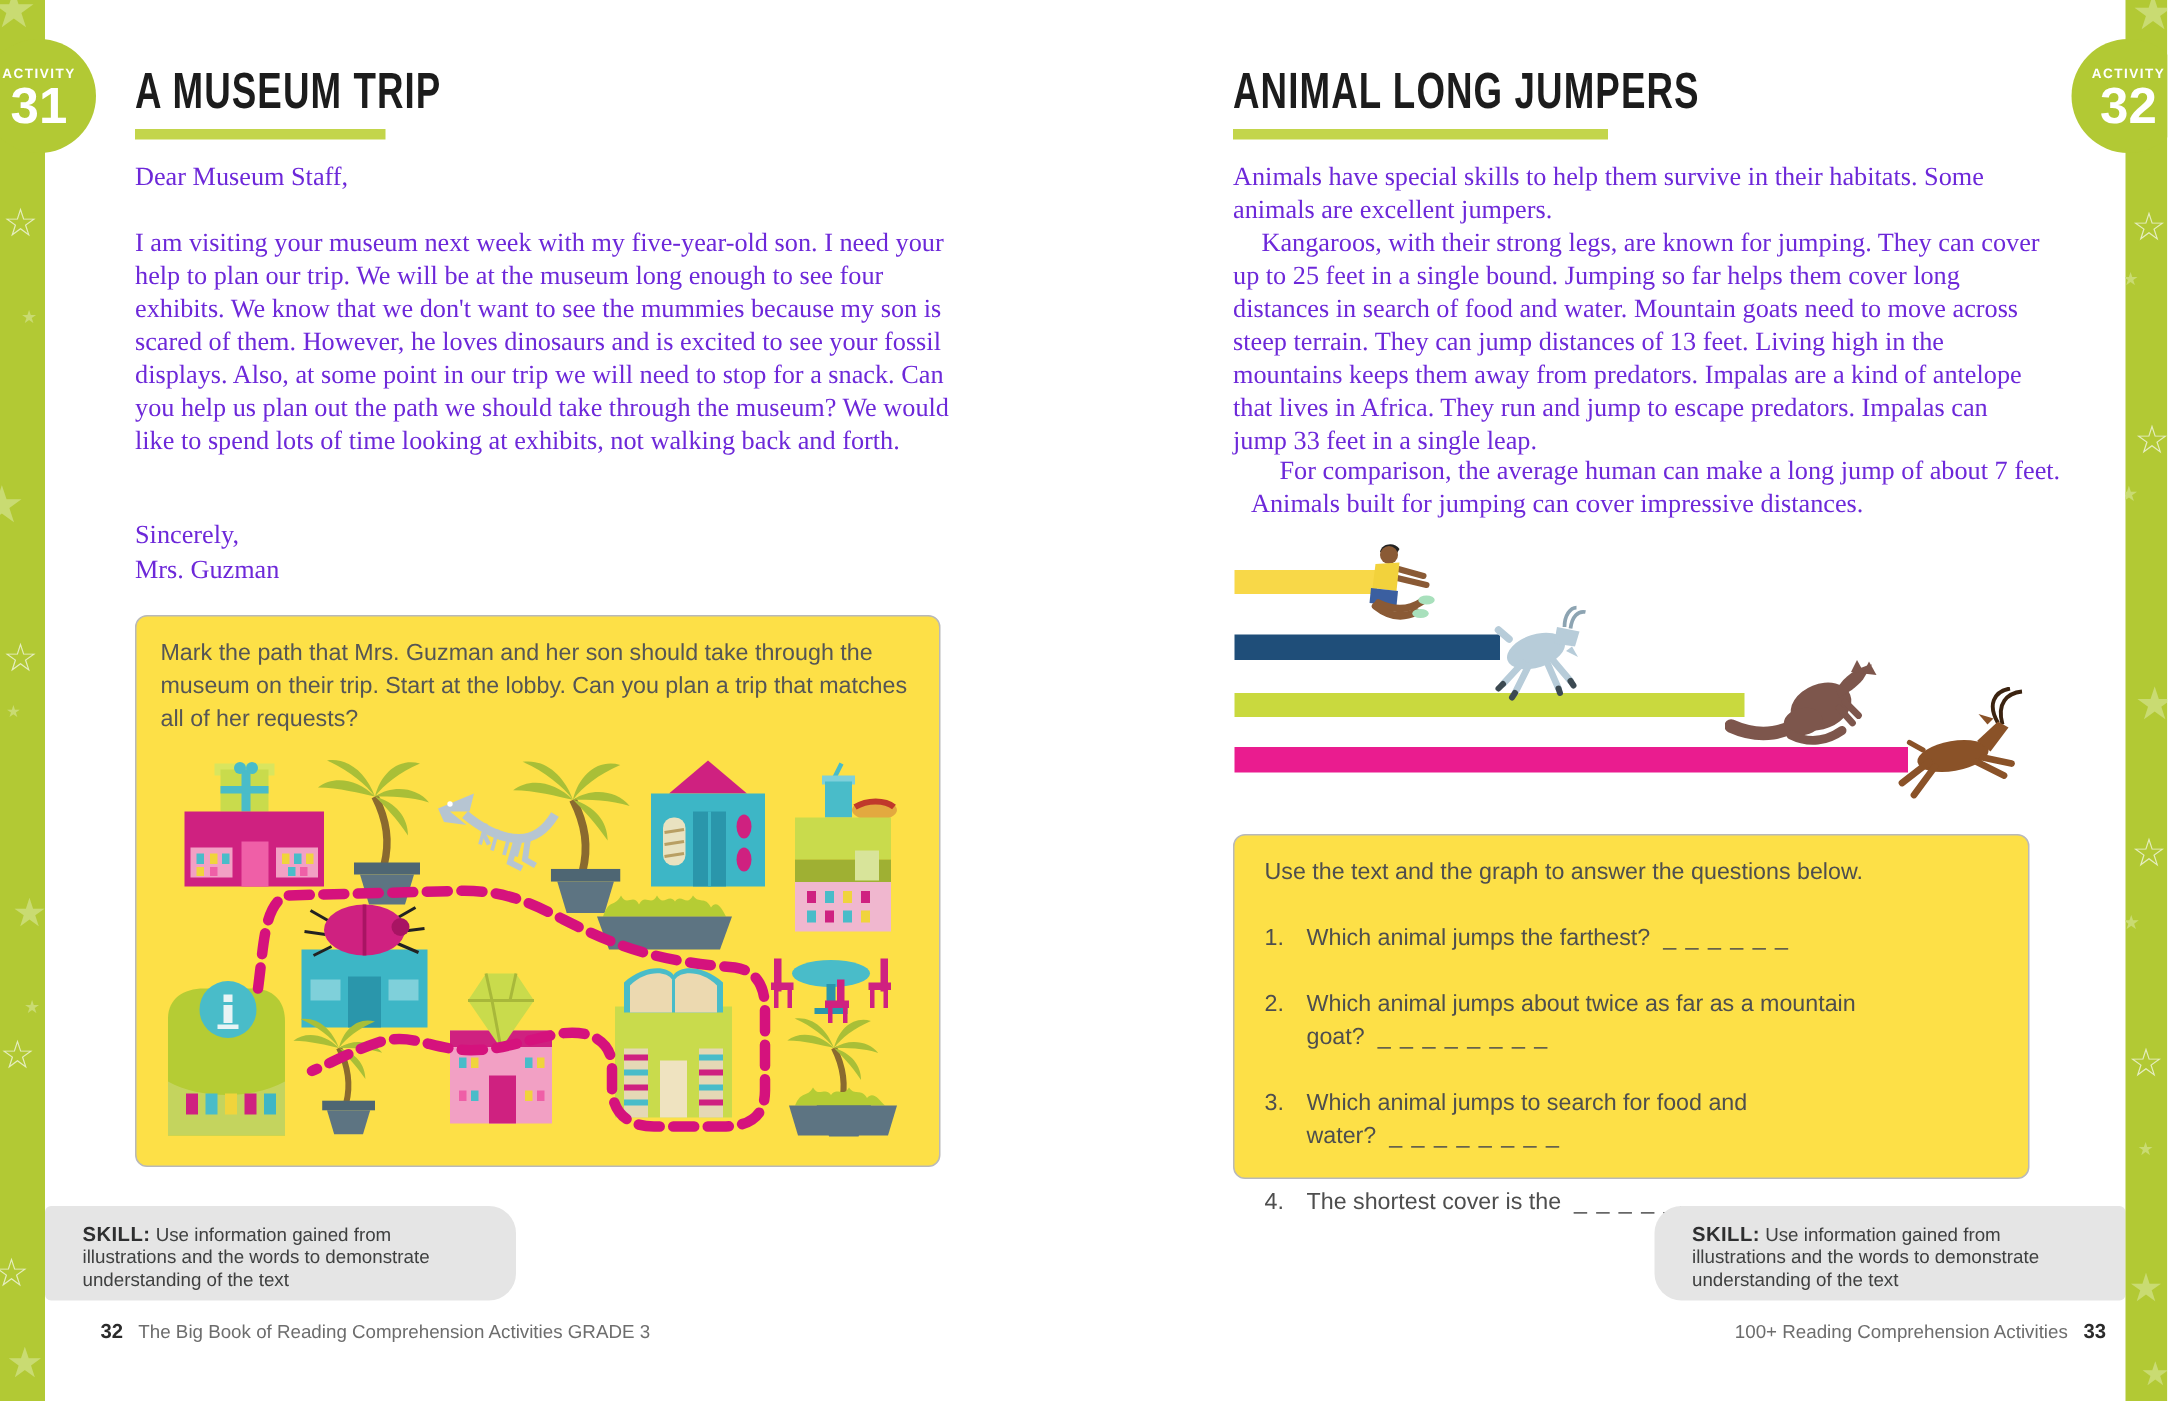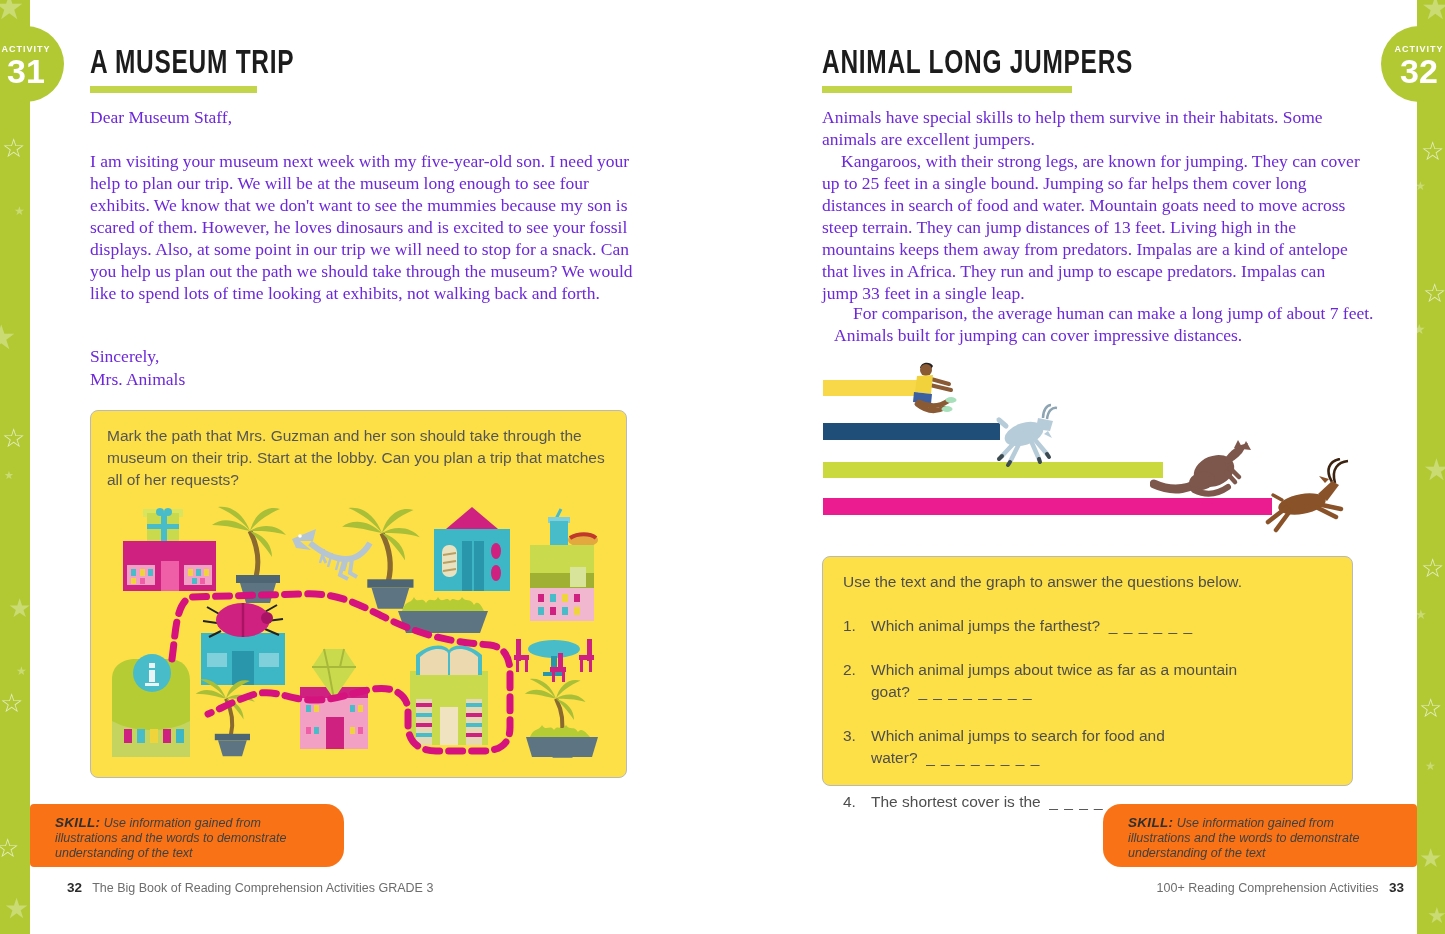--- a/index.html
+++ b/index.html
@@ -40,22 +40,22 @@
   
   .q-intro { font-size:15.5px; color:#4e4e4e; }
   .q-row { display:flex; font-size:15.5px; color:#4e4e4e; line-height:22px; }
   .q-num { width:28px; flex:0 0 28px; }
   .q-blank { letter-spacing:1px; white-space:nowrap; }
   
   .bar { position:absolute; left:823px; }
   .animal { position:absolute; }
   
   .skill {
-    position:absolute; background:#f97316; color:#3f4040;
-    font-size:12.5px; line-height:15px; padding:11px 18px 10px 25px;font-style:italic;
+    position:absolute; background:#e5e5e5; color:#3f4040;
+    font-size:12.5px; line-height:15px; padding:11px 18px 10px 25px;
   }
   .skill-left  { left:30px; top:804px; width:314px; height:63px; border-radius:4px 18px 18px 4px; }
   .skill-right { left:1103px; top:804px; width:314px; height:63px; border-radius:18px 4px 4px 18px; }
   .skill .sk-label { font-weight:bold; color:#2e2f30; font-size:13.5px; letter-spacing:0.3px; }
   
   .footer { position:absolute; top:880px; font-size:12.5px; color:#6d6d6d;margin-left:12px; }
   .footer .pg { font-weight:bold; color:#2b2b2b; font-size:13.5px; }
   .abs { position:absolute; }
 </style>
 </head>
@@ -100,21 +100,21 @@
     <span class="b-label">ACTIVITY</span>
     <span class="b-num">32</span>
   </div>
 
   <div class="title" style="left:90px; top:42px;">A MUSEUM TRIP</div>
   <div class="underline" style="left:90px; top:86px; width:167px;"></div>
 
   <div class="serif abs" style="left:90px; top:106px;">Dear Museum Staff,</div>
   <div class="serif abs" style="left:90px; top:150px; width:545px;">I am visiting your museum next week with my five-year-old son. I need your help to plan our trip. We will be at the museum long enough to see four exhibits. We know that we don't want to see the mummies because my son is scared of them. However, he loves dinosaurs and is excited to see your fossil displays. Also, at some point in our trip we will need to stop for a snack. Can you help us plan out the path we should take through the museum? We would like to spend lots of time looking at exhibits, not walking back and forth.</div>
   <div class="serif abs" style="left:90px; top:345px;">Sincerely,</div>
-  <div class="serif abs" style="left:90px; top:368px;">Mrs. Animals</div>
+  <div class="serif abs" style="left:90px; top:368px;">Mrs. Guzman</div>
 
   <div class="rbox" style="left:90px; top:410px; width:537px; height:368px;">
     <div class="prompt" style="padding:14px 18px 0 16px;">Mark the path that Mrs. Guzman and her son should take through the museum on their trip. Start at the lobby. Can you plan a trip that matches all of her requests?</div>
     <svg viewBox="0 0 520 272" width="522" height="272" style="position:absolute; left:6px; top:90px;">
       <defs>
         <g id="palm">
           <path d="M0,2 C8,18 10,32 6,48" stroke="#8a6a2f" stroke-width="5" fill="none"></path>
           <path d="M0,2 C-12,-10 -28,-12 -38,-4 C-24,-4 -10,0 0,2 Z" fill="#a9bf37"></path>
           <path d="M0,2 C-6,-14 -18,-24 -32,-22 C-18,-16 -6,-6 0,2 Z" fill="#a9bf37"></path>
           <path d="M0,2 C4,-14 16,-24 30,-20 C16,-14 6,-6 0,2 Z" fill="#a9bf37"></path>

